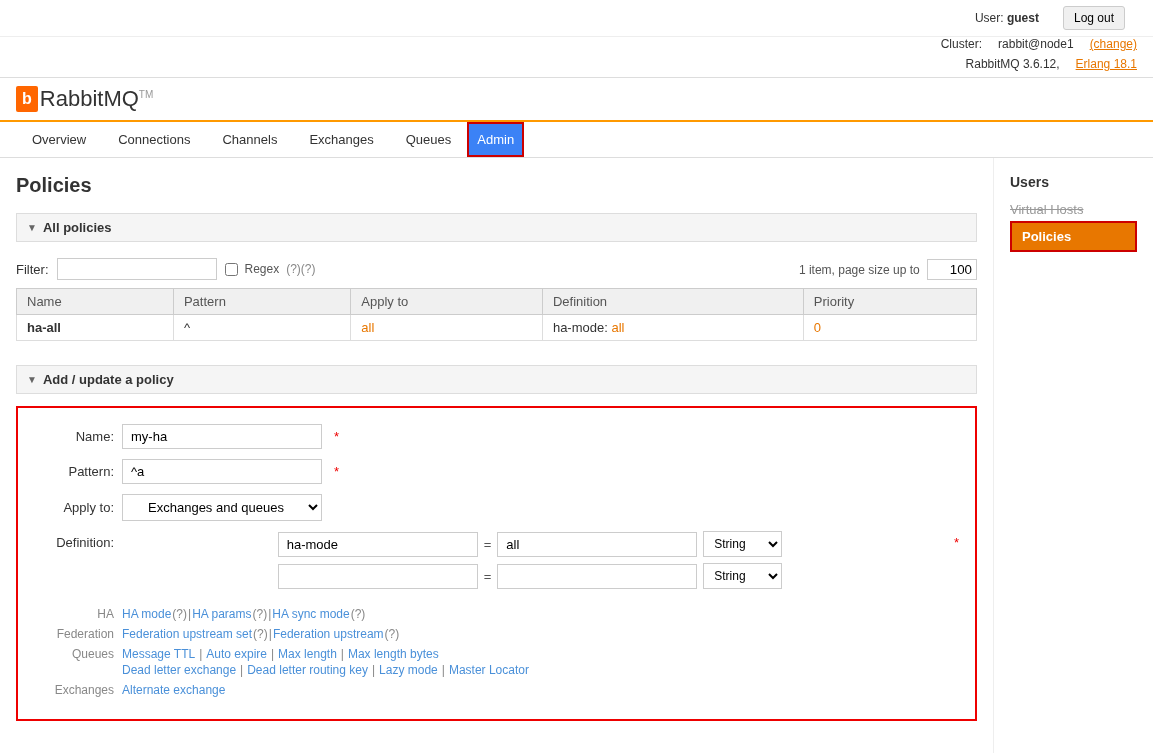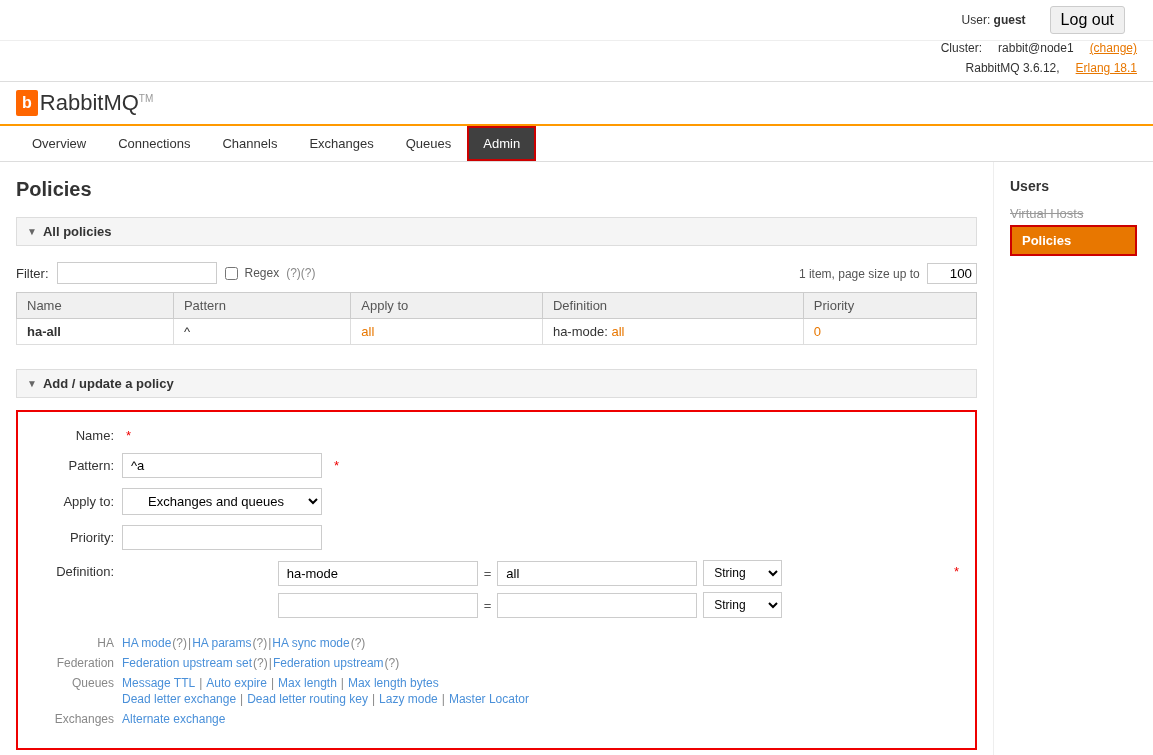--- a/index.html
+++ b/index.html
@@ -4,26 +4,26 @@
   <style>
     * { box-sizing: border-box; margin: 0; padding: 0; }
     body { font-family: Arial, sans-serif; font-size: 13px; color: #333; background: #fff; }
     
     
     .header { background: #fff; border-bottom: 2px solid #f90; padding: 8px 16px; display: flex; align-items: center; justify-content: space-between; }
     .logo { display: flex; align-items: center; }
     .logo-icon { background: #f60; color: #fff; font-weight: bold; padding: 4px 6px; font-size: 16px; margin-right: 2px; border-radius: 2px; }
     .logo-text { font-size: 22px; font-weight: normal; color: #333; }
     .logo-tm { font-size: 10px; vertical-align: super; color: #999; }
-    .logout-btn { background: #f0f0f0; border: 1px solid #ccc; padding: 4px 10px; cursor: pointer; font-size: 16px; margin-left: 12px; border-radius: 3px; }
+    .logout-btn { background: #f0f0f0; border: 1px solid #ccc; padding: 4px 10px; cursor: pointer; font-size: 12px; margin-left: 12px; border-radius: 3px; }
 
     
     .nav { background: #fff; border-bottom: 1px solid #ddd; padding: 0 16px; display: flex; align-items: center; gap: 0; }
     .nav-item { padding: 10px 16px; color: #333; text-decoration: none; font-size: 13px; cursor: pointer; border: none; background: none; }
-    .nav-item.active { background: #404040; color: #fff; border: 2px solid #c00; padding: 8px 14px; }
+    .nav-item.active { background: #3b82f6; color: #fff; border: 2px solid #c00; padding: 8px 8px; }
 
     
     .main-layout { display: flex; gap: 0; }
     .content { flex: 1; padding: 16px; }
     .sidebar { width: 160px; padding: 16px; border-left: 1px solid #eee; }
 
     
     .page-title { font-size: 20px; color: #333; margin-bottom: 16px; }
 
     
@@ -169,42 +169,39 @@
 
     <div class="section">
       <div class="section-header">
         <span class="section-arrow">▼</span>
         <span>Add / update a policy</span>
       </div>
       <div class="add-policy-section">
 
         <div class="form-row">
           <span class="form-label">Name:</span>
+          <input class="form-input" type="text" value="my-ha" style="">
           <span class="req-star">*</span>
         </div>
 
         <div class="form-row">
           <span class="form-label">Pattern:</span>
           <input class="form-input" type="text" value="^a" style="">
           <span class="req-star">*</span>
         </div>
 
         <div class="form-row">
           <span class="form-label">Apply to:</span>
           <select class="form-select">
             <option>Exchanges and queues</option>
             <option>Exchanges</option>
             <option>Queues</option>
           </select>
         </div>
 
-        <div class="form-row">
-          <span class="form-label">Priority:</span>
-          <input class="form-input" type="text" value="" style="">
-        </div>
 
         <div class="form-row" style="align-items:flex-start;justify-content:space-between;">
           <span class="form-label" style="padding-top:4px;">Definition:</span>
           <div>
             <div class="def-row">
               <input class="def-key" type="text" value="ha-mode" style="">
               <span class="def-eq">=</span>
               <input class="def-val" type="text" value="all" style="">
               <select class="def-type">
                 <option>String</option>

